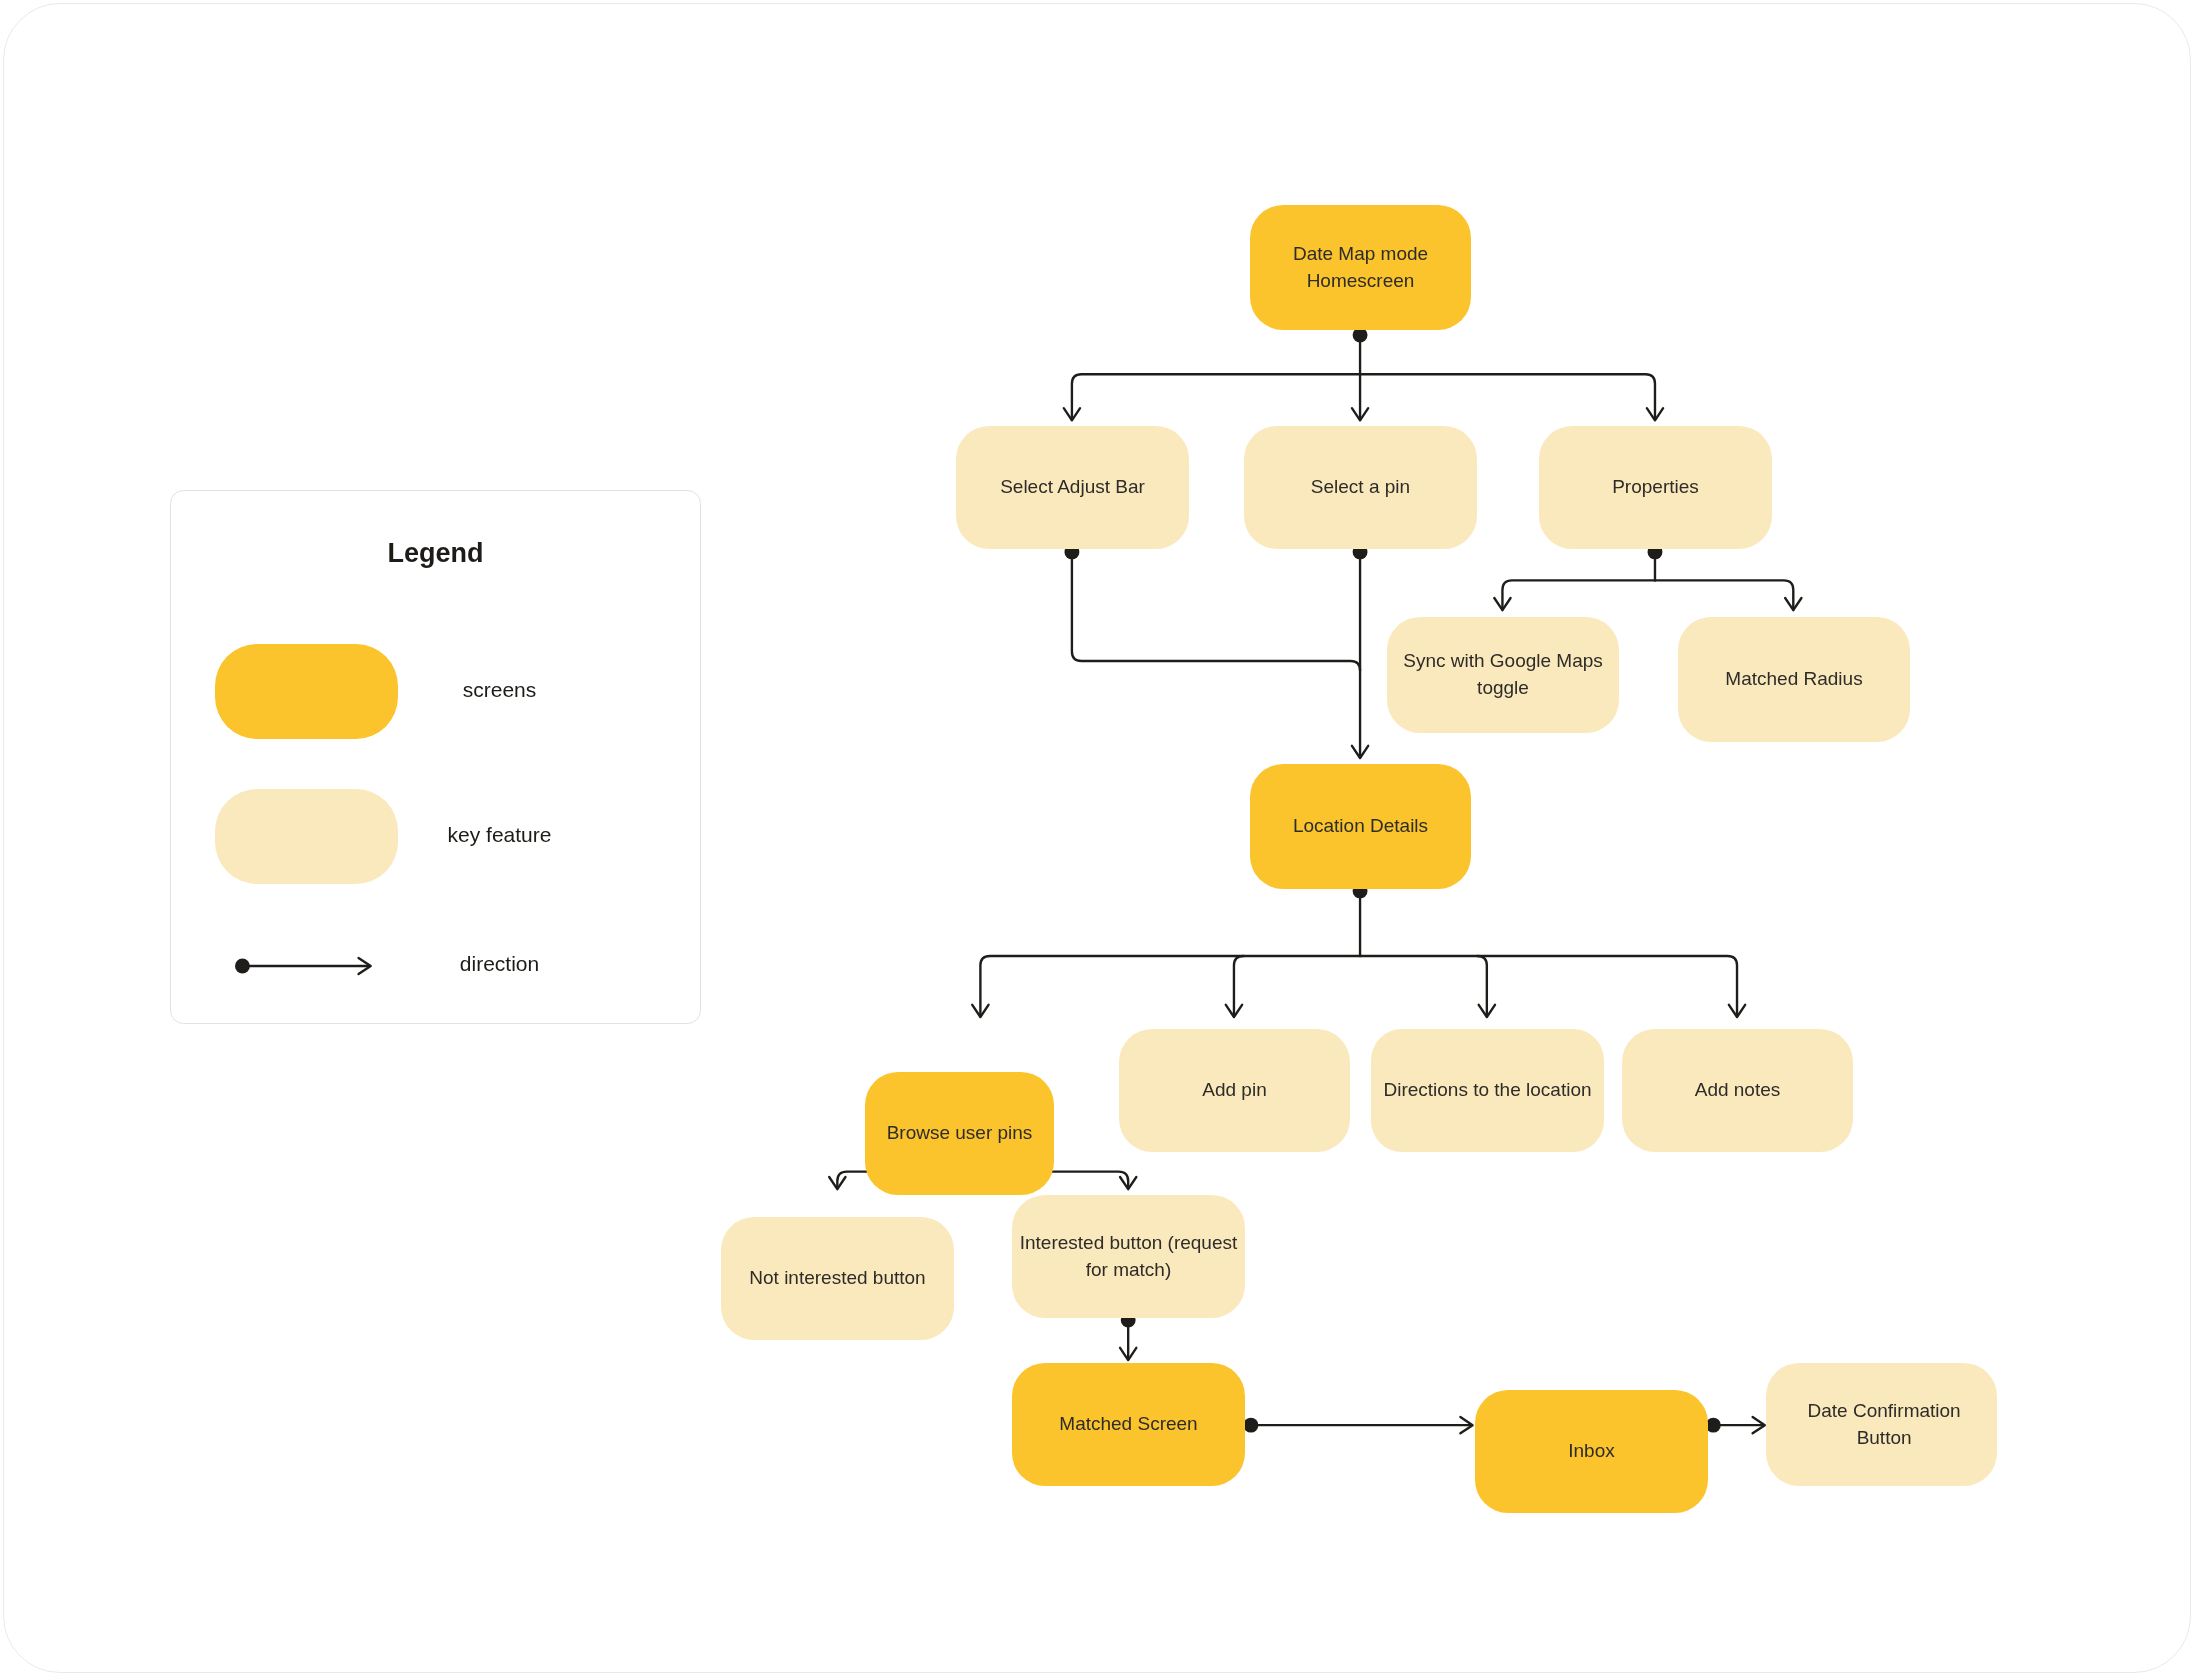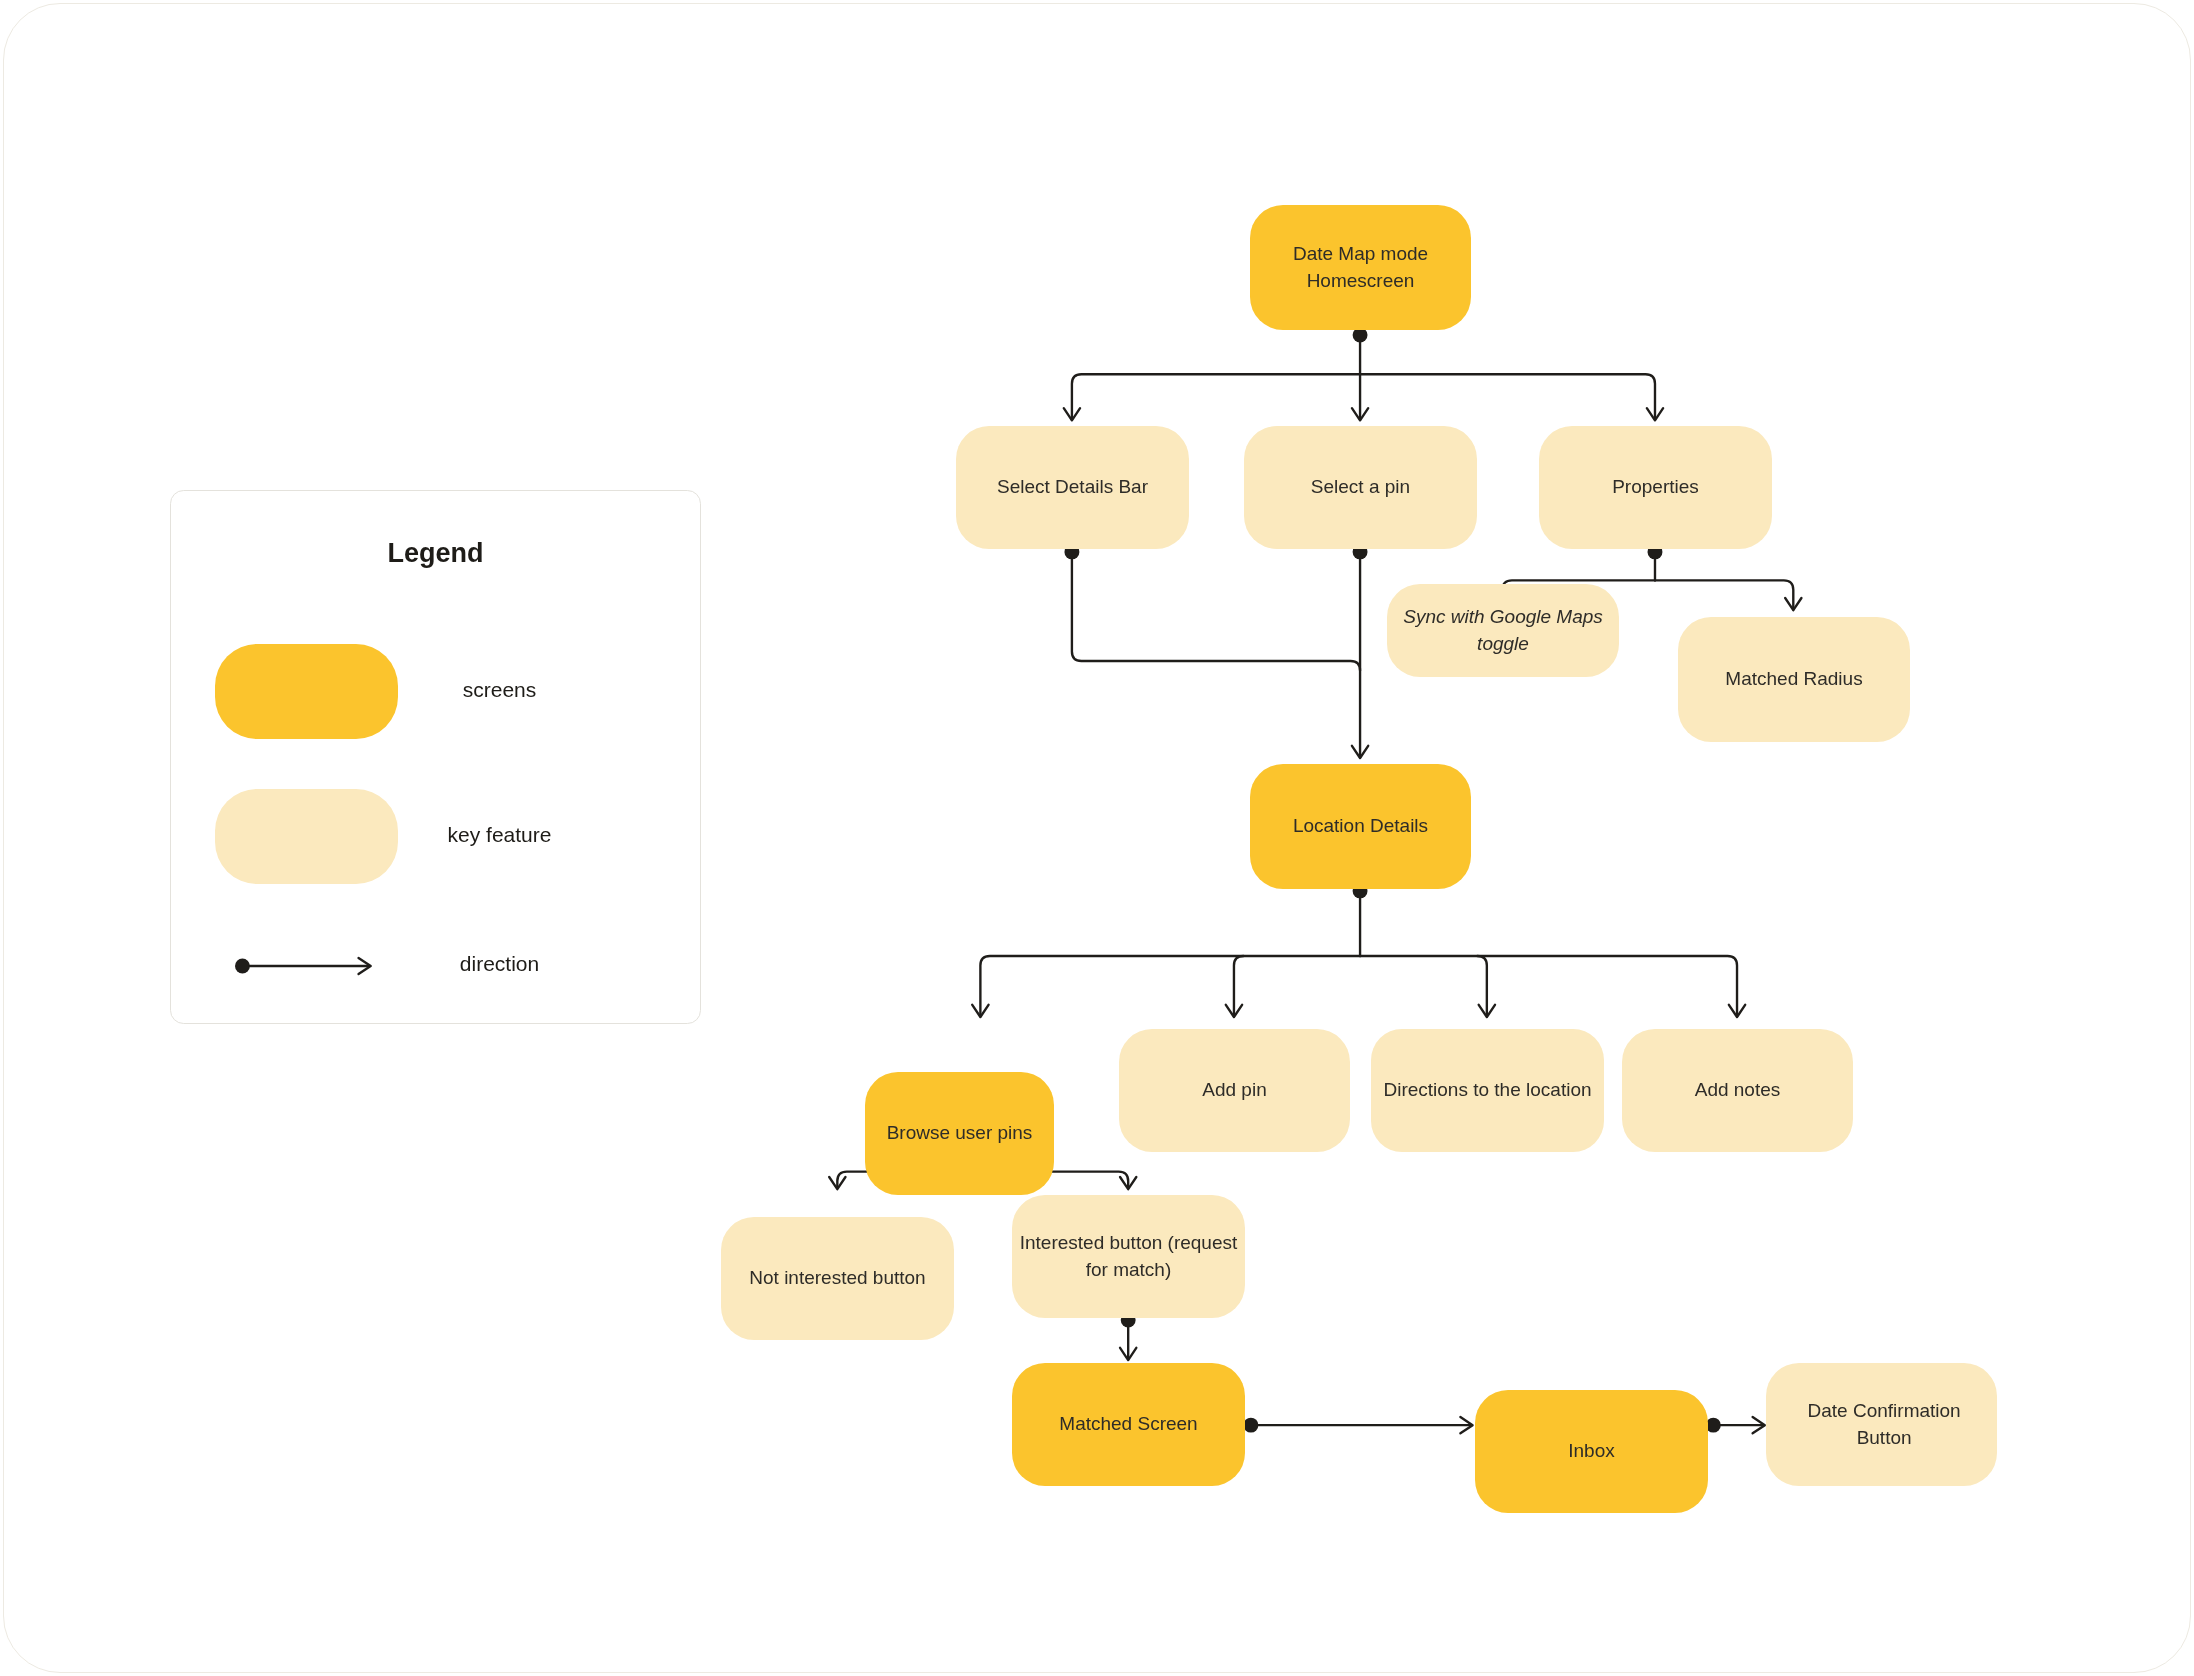--- a/index.html
+++ b/index.html
@@ -101,24 +101,24 @@
     <circle cx="2006" cy="1314" r="11"></circle>
     <circle cx="1446" cy="1704" r="11"></circle>
     <circle cx="1664" cy="1947" r="11"></circle>
     <circle cx="1845" cy="2102" r="11"></circle>
     <circle cx="2527" cy="2102" r="11"></circle>
   </g>
 </svg>
 
 <div class="node screen" style="left:1250px;top:205px;width:221px;height:125px;">Date Map mode
 Homescreen</div>
-<div class="node feature" style="left:956px;top:426px;width:233px;height:123px;">Select Details Bar</div>
+<div class="node feature" style="left:956px;top:426px;width:233px;height:123px;">Select Adjust Bar</div>
 <div class="node feature" style="left:1244px;top:426px;width:233px;height:123px;">Select a pin</div>
 <div class="node feature" style="left:1539px;top:426px;width:233px;height:123px;">Properties</div>
-<div class="node feature" style="left:1387px;top:584px;width:232px;height:93px;font-style:italic;">Sync with Google Maps
+<div class="node feature" style="left:1387px;top:617px;width:232px;height:116px;">Sync with Google Maps
 toggle</div>
 <div class="node feature" style="left:1678px;top:617px;width:232px;height:125px;">Matched Radius</div>
 <div class="node screen" style="left:1250px;top:764px;width:221px;height:125px;">Location Details</div>
 <div class="node screen" style="left:865px;top:1072px;width:189px;height:123px;text-align:right;">Browse user pins</div>
 <div class="node feature" style="left:1119px;top:1029px;width:231px;height:123px;">Add pin</div>
 <div class="node feature" style="left:1371px;top:1029px;width:233px;height:123px;border-radius:31px;">Directions to the location</div>
 <div class="node feature" style="left:1622px;top:1029px;width:231px;height:123px;">Add notes</div>
 <div class="node feature" style="left:721px;top:1195px;width:233px;height:123px;margin-top:22px;">Not interested button</div>
 <div class="node feature" style="left:1012px;top:1195px;width:233px;height:123px;">Interested button (request
 for match)</div>

